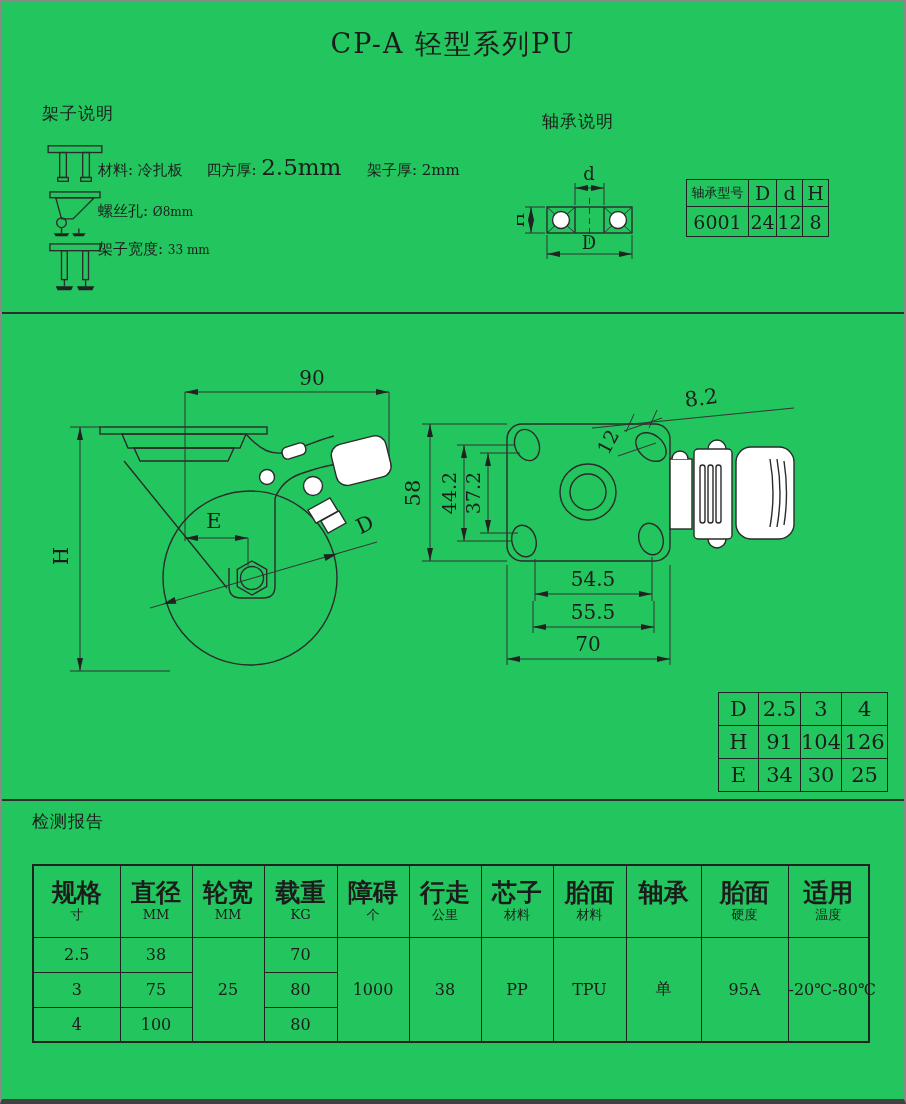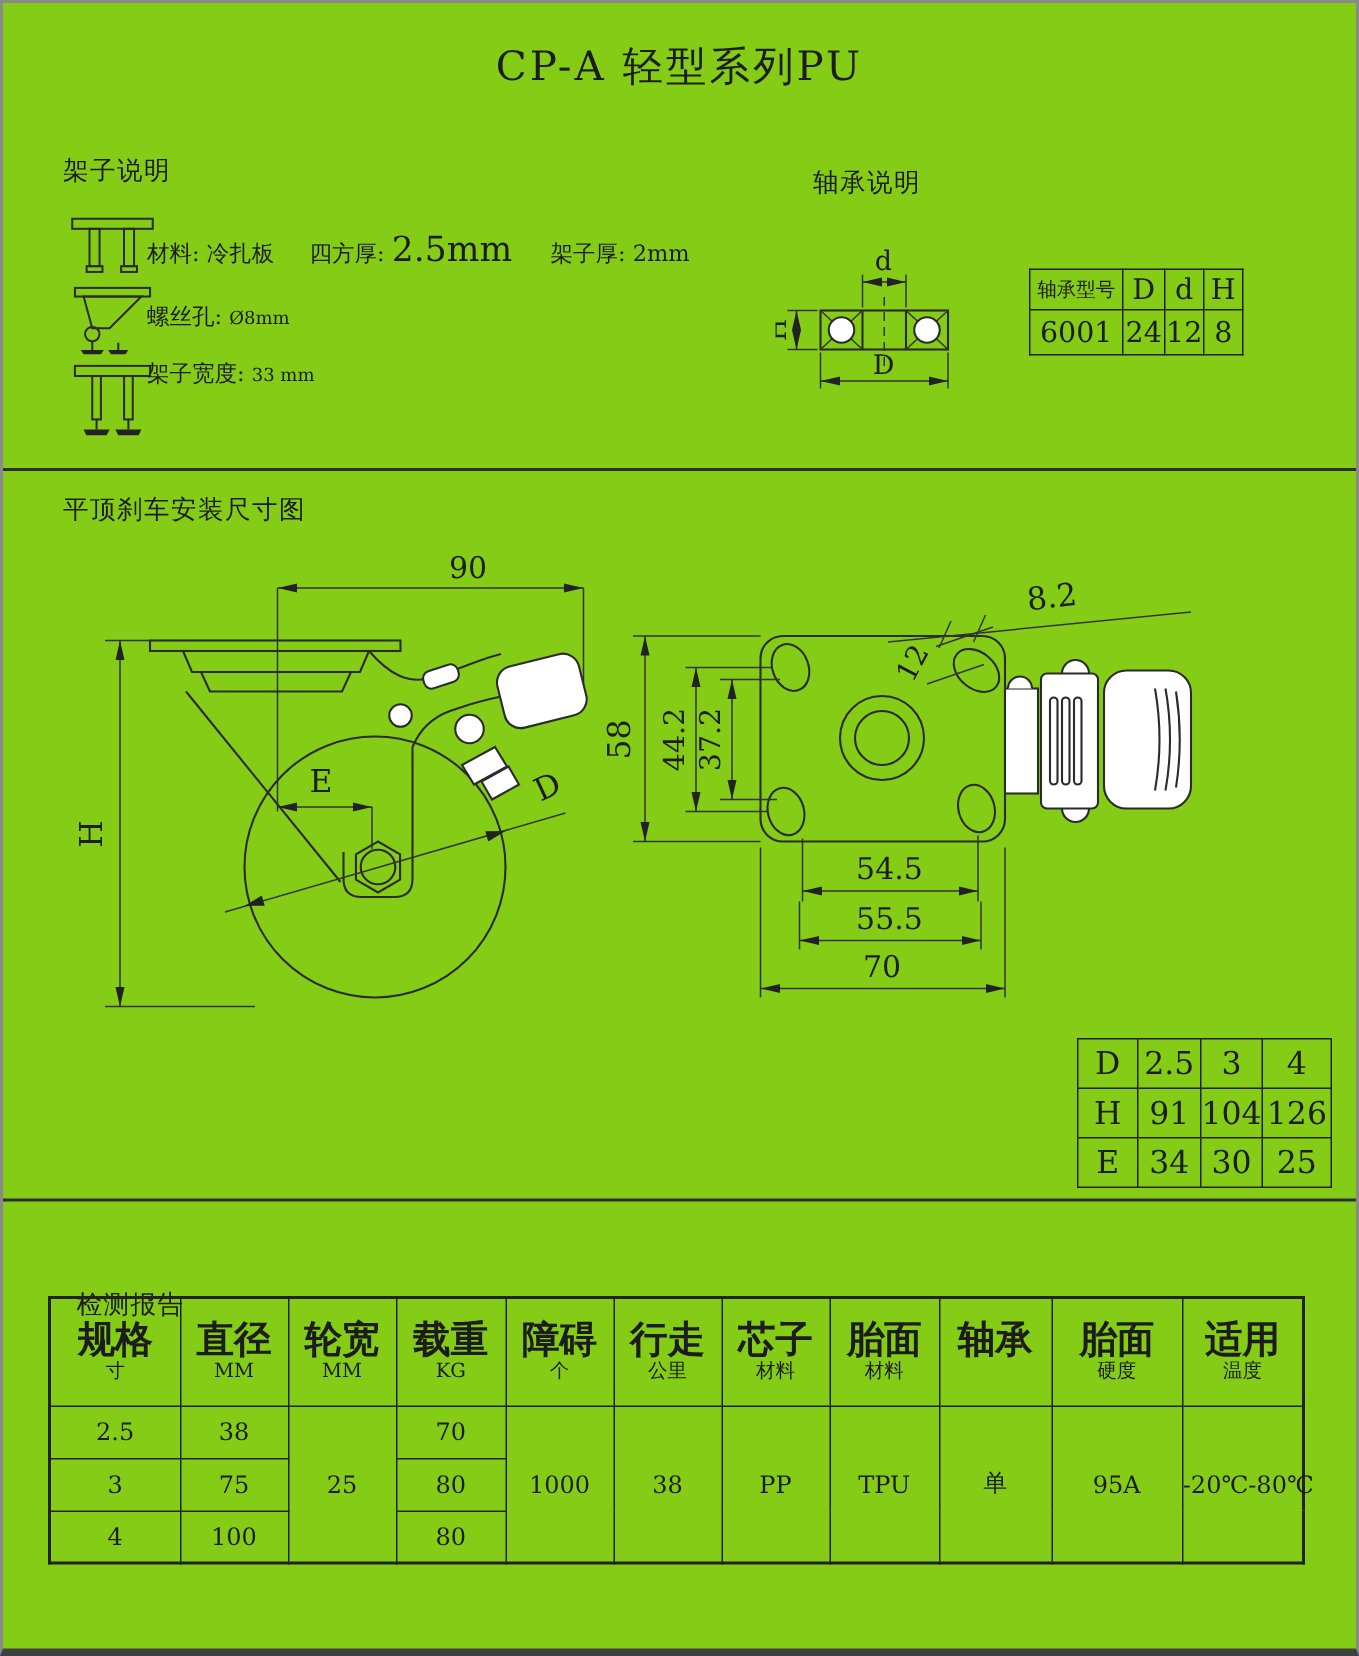--- a/index.html
+++ b/index.html
@@ -1,17 +1,17 @@
 <!DOCTYPE html>
 <html><head>
 <meta charset="utf-8">
 <style>
   html,body{margin:0;padding:0;background:#e8e8e8;}
   .page{
-    position:relative;width:906px;height:1104px;background:#84cc16;
+    position:relative;width:906px;height:1104px;background:#22c55e;
     box-sizing:border-box;border:2px solid #8a8a8a;border-bottom:5px solid #414141;
     font-family:"DejaVu Serif","Liberation Serif",serif;color:#1c1c1c;overflow:hidden;
   }
   .abs{position:absolute;}
   .page-title{width:100%;text-align:center;top:24px;font-size:27px;letter-spacing:2px;}
   .sec-heading{font-size:17px;letter-spacing:1px;}
   .divider{left:0;width:100%;height:2px;background:#2e2e2e;}
   .txt15{font-size:15px;}
   .big{font-size:23px;}
   .mid{font-size:12px;}
@@ -135,21 +135,20 @@
       <td>6001</td>
       <td>24</td>
       <td>12</td>
       <td>8</td>
     </tr>
   </tbody>
     </table>
 
   <div class="abs divider" style="top:310px;"></div>
 
-  <div class="abs sec-heading" style="left:40px;top:326px;">平顶刹车安装尺寸图</div>
 
   <svg class="abs" style="left:40px;top:368px;" width="400" height="335" viewBox="0 0 400 335">
     <defs>
       <marker id="ms" markerWidth="14" markerHeight="8" refX="13" refY="4" orient="auto-start-reverse">
         <path d="M0,1 L13,4 L0,7 Z" fill="#222"></path>
       </marker>
     </defs>
 
     <line x1="143" y1="22" x2="143" y2="171" class="dim"></line>
     <line x1="347" y1="22" x2="347" y2="96" class="dim"></line>
@@ -289,21 +288,21 @@
       <td>E</td>
       <td>34</td>
       <td>30</td>
       <td>25</td>
     </tr>
   </tbody>
     </table>
 
   <div class="abs divider" style="top:797px;"></div>
 
-  <div class="abs sec-heading" style="left:30px;top:856px;margin-left:19px;">检测报告</div>
+  <div class="abs sec-heading" style="left:30px;top:808px;">检测报告</div>
 
   <table class="abs report-table" style="left:30px;top:862px;width:836px;">
     <colgroup>
       <col style="width:87px">
         <col style="width:72px">
         <col style="width:72px">
         <col style="width:73px">
       <col style="width:72px">
         <col style="width:72px">
         <col style="width:72px">

